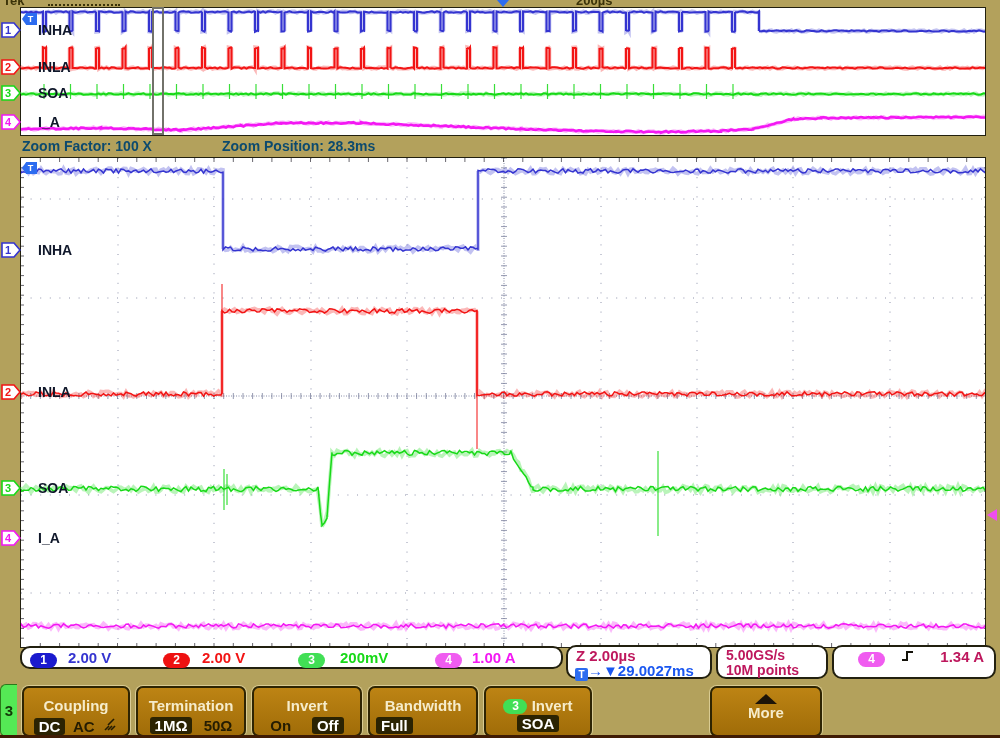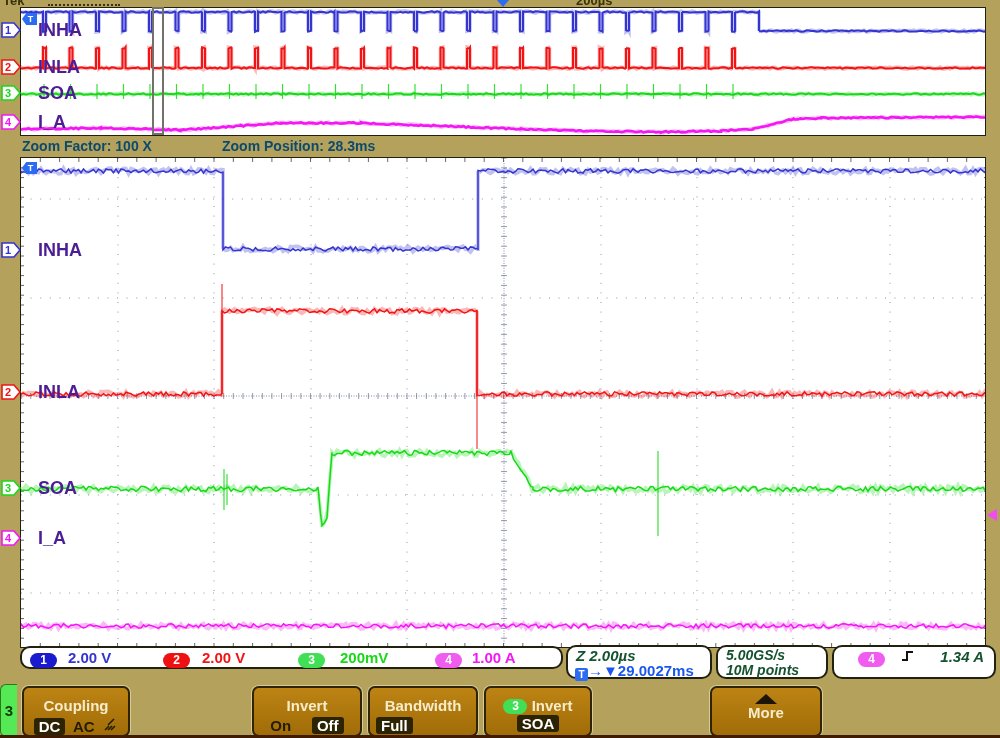--- a/index.html
+++ b/index.html
@@ -9,21 +9,21 @@
   .topstrip{position:absolute;left:0;top:0;width:1000px;height:17px;overflow:hidden;}
   .frag{position:absolute;top:-7px;font-weight:bold;font-size:13px;color:#3a3208;white-space:nowrap;}
   .fragdots{position:absolute;left:48px;top:4px;width:72px;border-bottom:2px dotted #3a3208;}
   .trigpos{position:absolute;left:497px;top:0;width:0;height:0;
     border-left:6px solid transparent;border-right:6px solid transparent;border-top:7px solid #2c6cf0;}
   
   .win{position:absolute;background:#ffffff;border:1px solid #22200f;box-sizing:border-box;}
   #overviewWin{left:20px;top:7px;width:966px;height:129px;}
   #zoomWin{left:20px;top:157px;width:966px;height:491px;}
   .win svg{position:absolute;left:0;top:0;}
-  .chlabel{position:absolute;font-weight:bold;font-size:18px;color:#4c1d95;line-height:14px;}
+  .chlabel{position:absolute;font-weight:bold;font-size:14px;color:#0f172a;line-height:14px;}
   .chbadge{position:absolute;width:20px;height:16px;}
   .tflag{position:absolute;width:15px;height:12px;background:#2c6cf0;color:#fff;
     font-size:9px;font-weight:bold;line-height:12px;text-align:center;
     clip-path:polygon(0 50%,28% 0,100% 0,100% 100%,28% 100%);padding-left:2px;box-sizing:border-box;}
   .zoombracket{position:absolute;left:152px;top:7px;width:12px;height:128px;
     border:2px solid #72726a;box-sizing:border-box;}
   .triglevel{position:absolute;left:987px;top:509px;width:0;height:0;
     border-top:6px solid transparent;border-bottom:6px solid transparent;border-right:10px solid #f04cf0;}
   
   .zoombar{position:absolute;left:0;top:136px;width:1000px;height:21px;}
@@ -31,21 +31,21 @@
   
   .rbox{position:absolute;background:#fff;border:2px solid #22200f;border-radius:10px;box-sizing:border-box;}
   #scalesBox{left:20px;top:646px;width:543px;height:23px;}
   #zBox{left:566px;top:645px;width:146px;height:34px;}
   #srBox{left:716px;top:645px;width:112px;height:34px;}
   #trigBox{left:832px;top:645px;width:164px;height:34px;}
   .rbox .abs{position:absolute;white-space:nowrap;}
   .scaletxt{font-weight:bold;font-size:15px;top:1px;}
   .oval{display:inline-block;min-width:27px;height:15px;border-radius:8px;color:#fff;
     font-size:12px;font-weight:bold;text-align:center;line-height:15px;}
-  .blk{color:#14532d;font-weight:bold;font-size:15px;font-style:italic;}
+  .blk{color:#be185d;font-weight:bold;font-size:15px;}
   .blu{color:#1a57f0;font-weight:bold;font-size:15px;}
   .ticon{display:inline-block;width:13px;height:13px;background:#2c6cf0;border-radius:2px;color:#fff;
     font-size:10px;font-weight:bold;line-height:13px;text-align:center;vertical-align:-2px;}
   
   .menubtn{position:absolute;top:686px;height:51px;background:linear-gradient(#bd8414,#a06c08);
     border:2px solid #2e2402;border-radius:7px;box-shadow:0 0 0 1px #d9cb93;box-sizing:border-box;text-align:center;}
   .mtitle{color:#f6eccb;font-weight:bold;font-size:15px;margin-top:9px;line-height:17px;}
   .optrow{display:flex;justify-content:space-around;align-items:center;margin-top:3px;padding:0 6px;}
   .opt{color:#241c02;font-weight:bold;font-size:15px;}
   .opt-sel{background:#2b2302;color:#fff;font-weight:bold;font-size:15px;padding:0 5px;border-radius:3px;}
@@ -242,20 +242,27 @@
           <line x1="12" y1="2" x2="6" y2="8"></line>
               <line x1="3" y1="13" x2="7" y2="9"></line>
           <line x1="6" y1="13" x2="10" y2="9"></line>
               <line x1="9" y1="13" x2="13" y2="9"></line>
             </g>
           </svg>
       </span>
     </div>
   </div>
 
+  <div class="menubtn" style="left:136px;width:110px">
+    <div class="mtitle">Termination</div>
+    <div class="optrow">
+      <span class="opt-sel">1MΩ</span>
+      <span class="opt">50Ω</span>
+    </div>
+  </div>
 
   <div class="menubtn" style="left:252px;width:110px">
     <div class="mtitle">Invert</div>
     <div class="optrow">
       <span class="opt">On</span>
       <span class="opt-sel">Off</span>
     </div>
   </div>
 
   <div class="menubtn" style="left:368px;width:110px">

